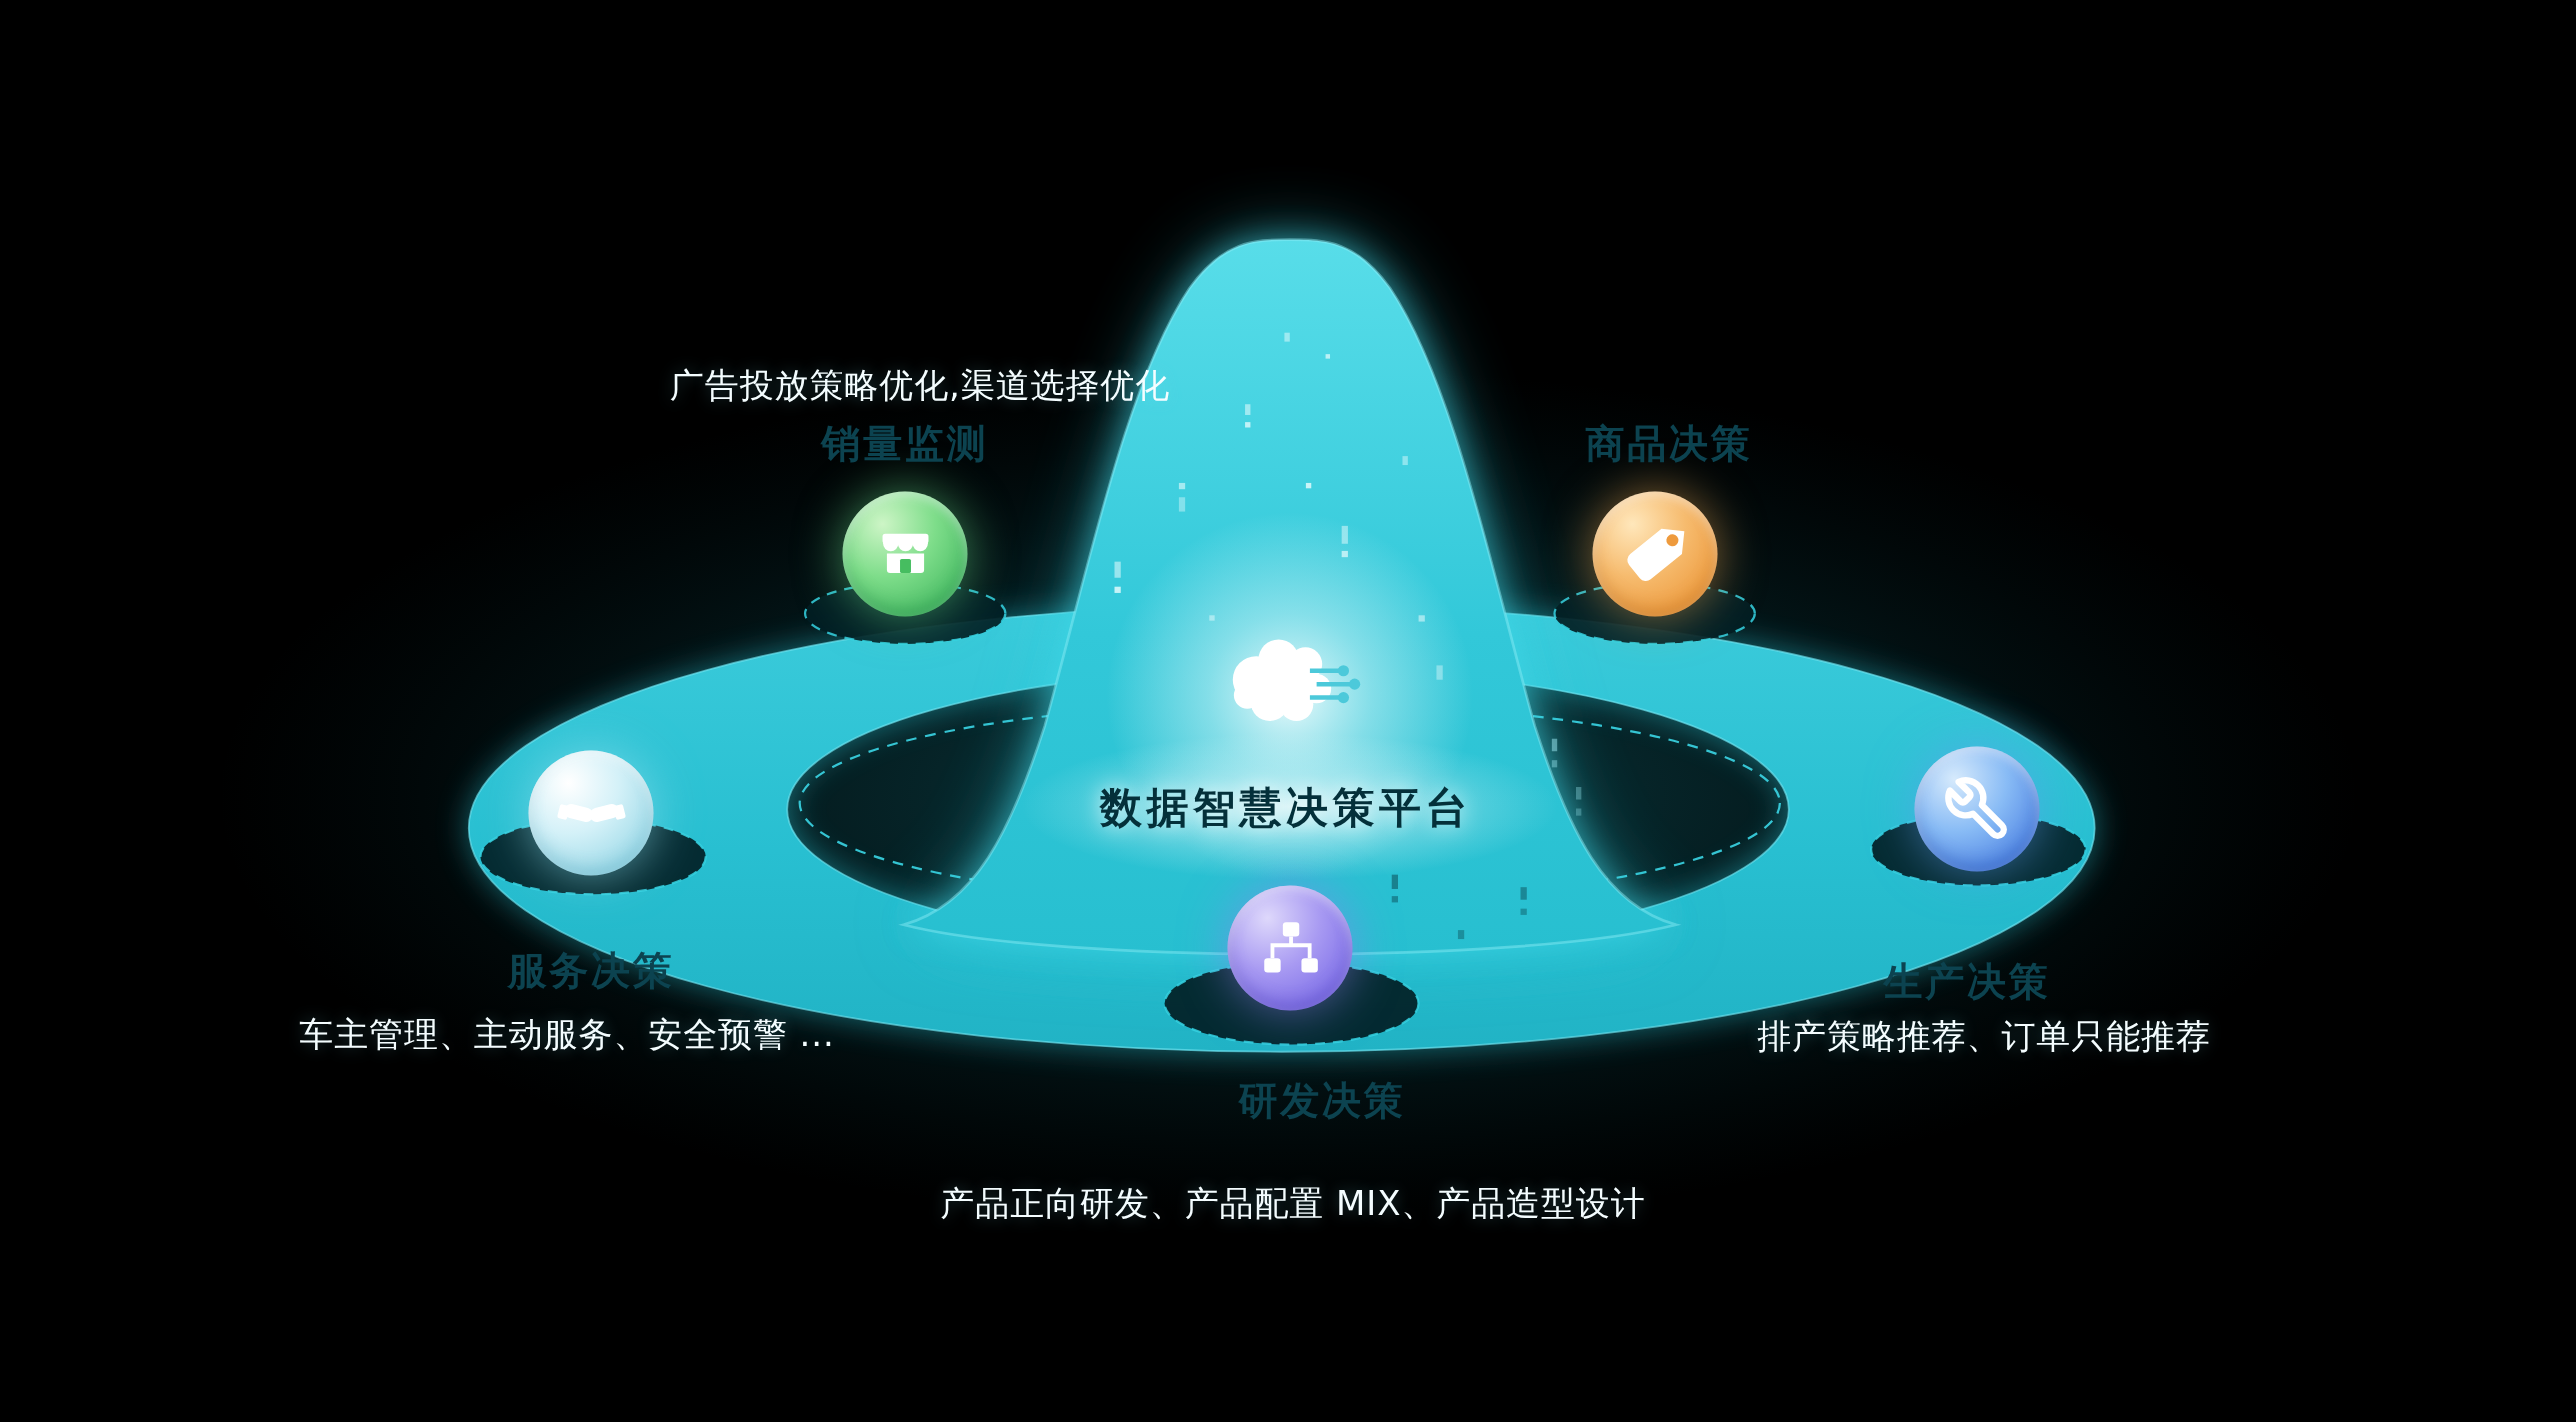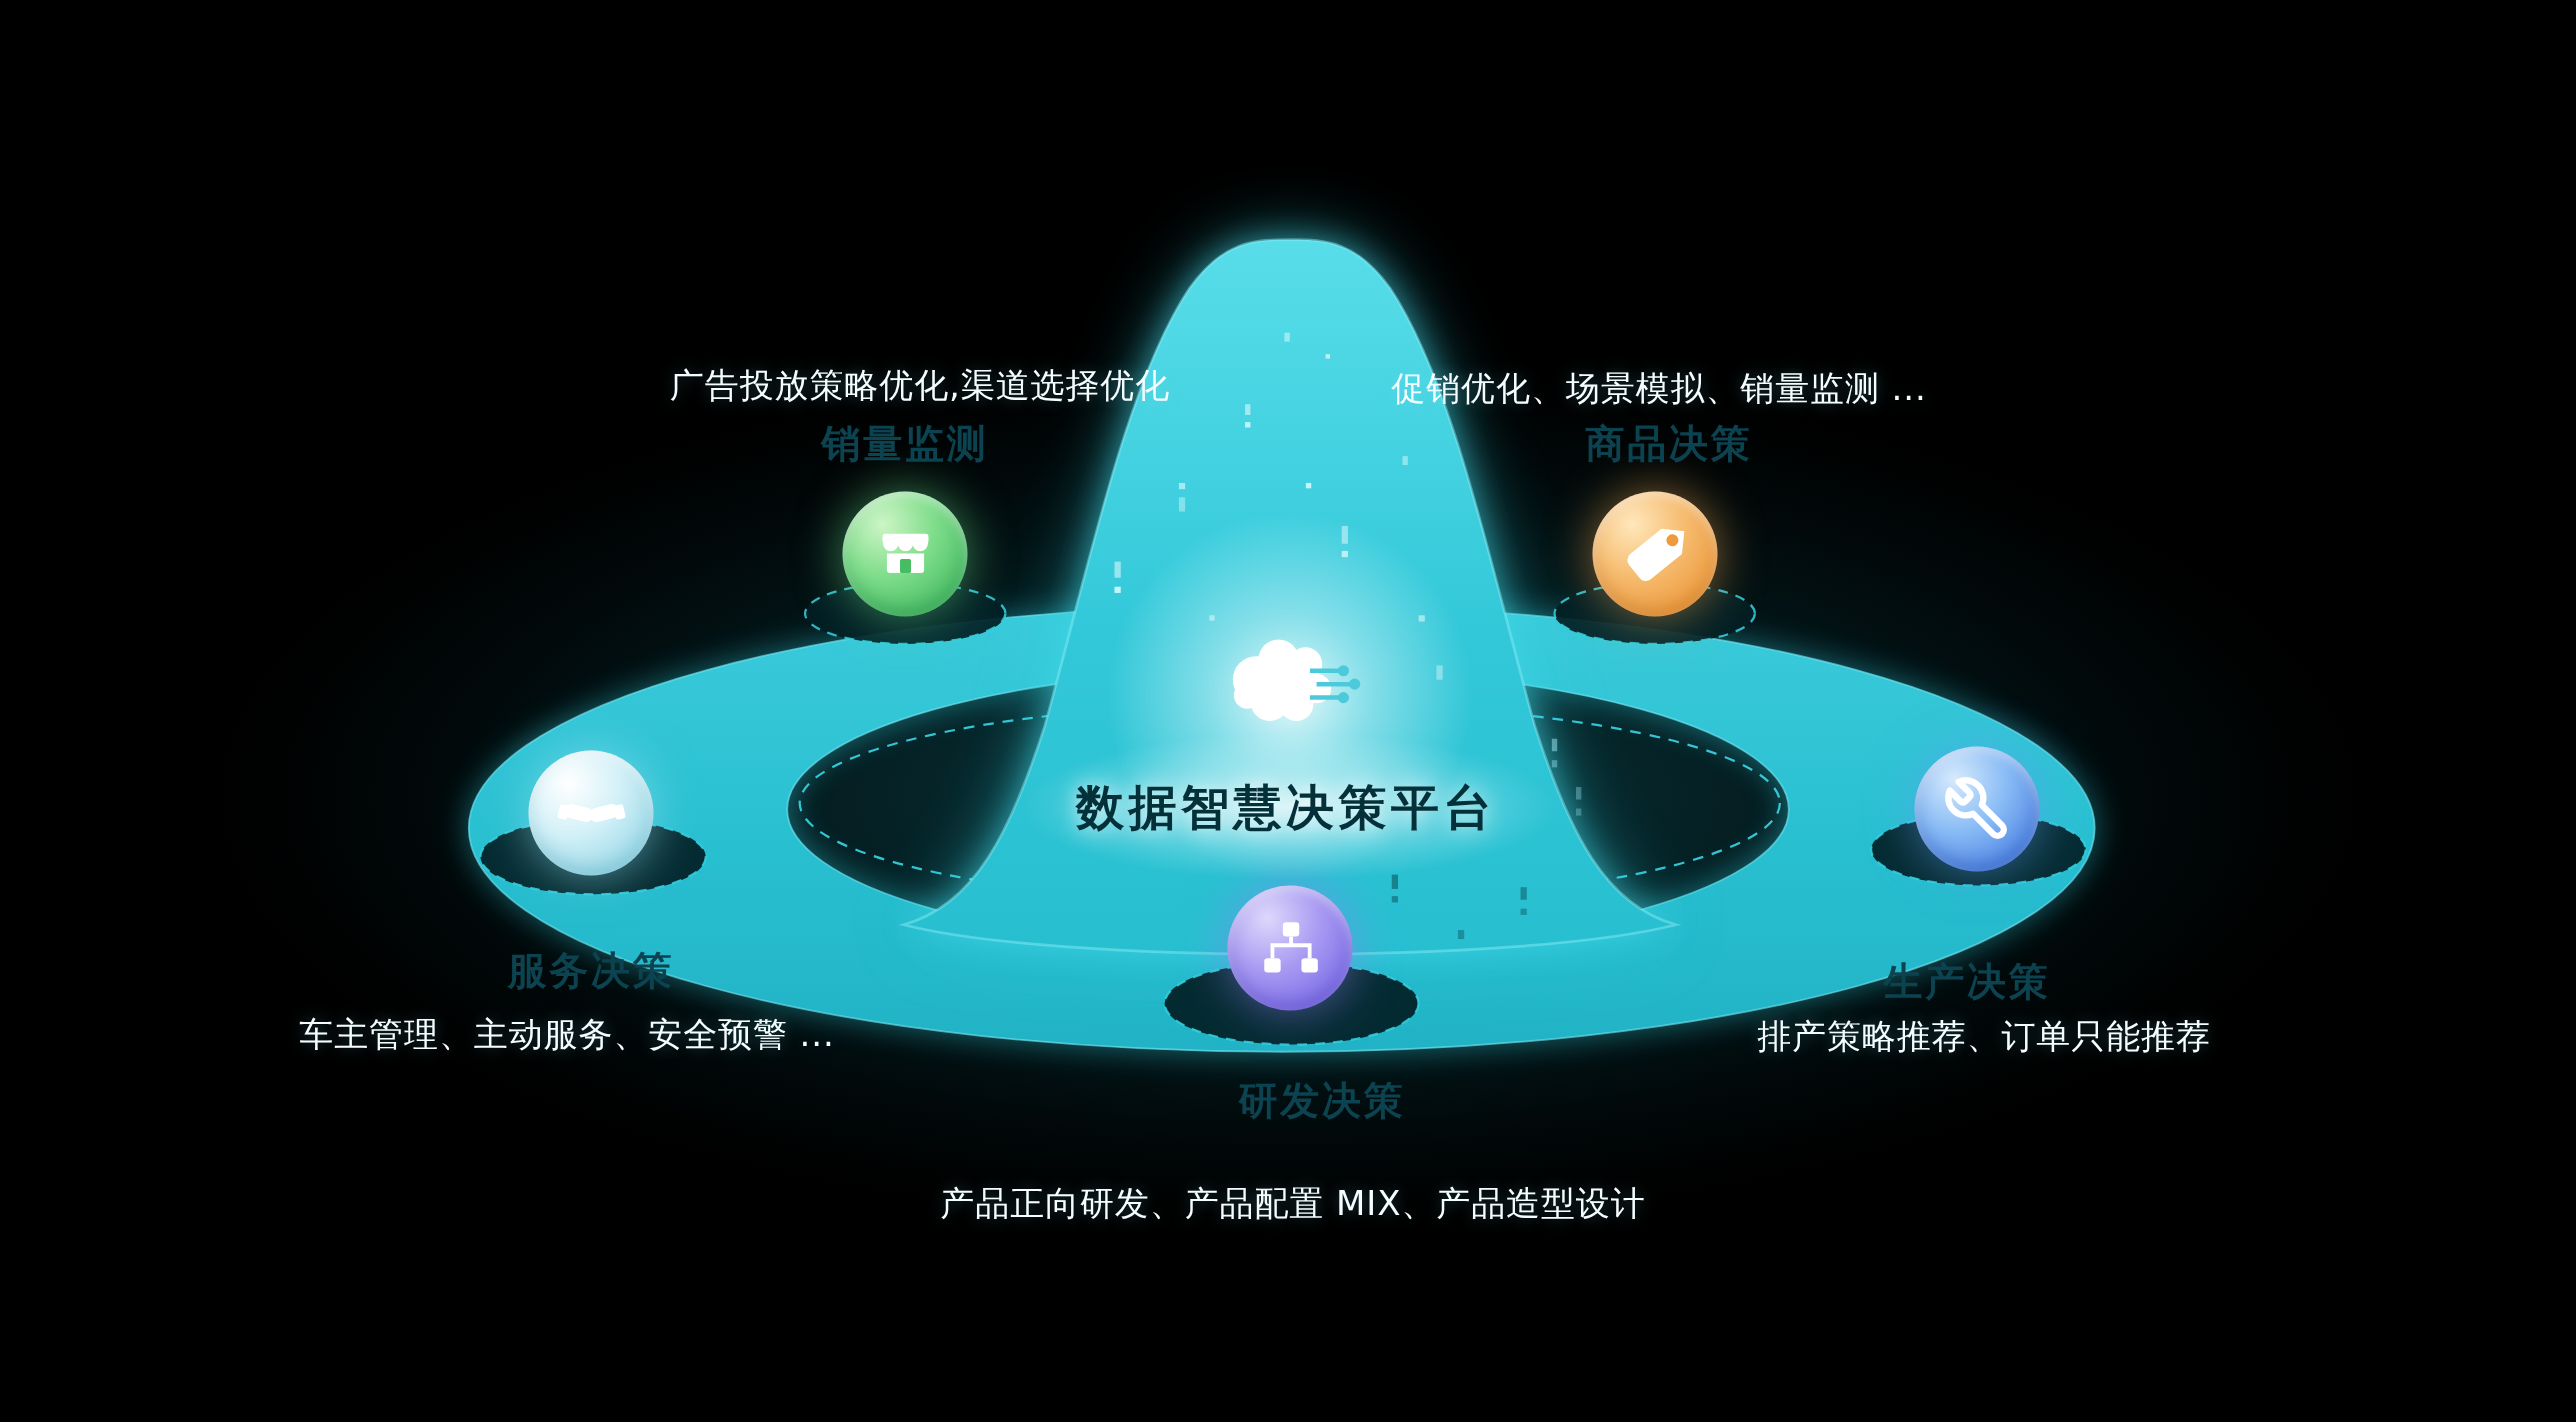--- a/index.html
+++ b/index.html
@@ -40,21 +40,21 @@
     position:absolute;transform:translate(-50%,-50%);white-space:nowrap;
     color:#f4fdff;font-size:34px;font-weight:500;letter-spacing:0.9px;
     text-shadow:0 0 16px rgba(120,230,245,.3);
   }
   .cat{
     position:absolute;transform:translate(-50%,-50%);white-space:nowrap;
     color:#0c4350;font-size:39px;font-weight:700;letter-spacing:2.7px;
   }
   .title{
     position:absolute;left:1286px;top:808px;transform:translate(-50%,-50%);white-space:nowrap;
-    color:#04303a;font-size:48px;font-weight:800;letter-spacing:4.5px;
+    color:#04303a;font-size:42px;font-weight:800;letter-spacing:4.5px;
     text-shadow:0 0 21.5px rgba(255,255,255,.85);
   }
 </style>
 </head>
 <body>
 
 <div class="stage">
 
   <svg class="decor" viewBox="0 0 2880 1590">
     <defs>
@@ -216,21 +216,20 @@
         <rect x="8" y="41" width="15" height="13" rx="3"></rect>
         <rect x="42" y="41" width="15" height="13" rx="3"></rect>
       </g>
       <path d="M32.5 21 v8 M15.5 41 V29 H49.5 V41" stroke="#ffffff" stroke-width="3.5" fill="none"></path>
     </svg>
   </div>
 
   <div class="desc" style="left:920px;top:386px;">广告投放策略优化,渠道选择优化</div>
   <div class="cat" style="left:905px;top:444px;">销量监测</div>
 
-  <div class="desc" style="left:1659px;top:389px;">促销优化、场景模拟、销量监测 ...</div>
   <div class="cat" style="left:1669px;top:444px;">商品决策</div>
 
   <div class="cat" style="left:591px;top:971px;">服务决策</div>
   <div class="desc" style="left:567px;top:1035px;">车主管理、主动服务、安全预警 ...</div>
 
   <div class="cat" style="left:1967px;top:982px;font-family:Liberation Mono, monospace;">生产决策</div>
   <div class="desc" style="left:1984px;top:1037px;">排产策略推荐、订单只能推荐</div>
 
   <div class="cat" style="left:1293px;top:1101px;margin-left:29px;">研发决策</div>
   <div class="desc" style="left:1293px;top:1162px;margin-top:42px;">产品正向研发、产品配置 MIX、产品造型设计</div>

